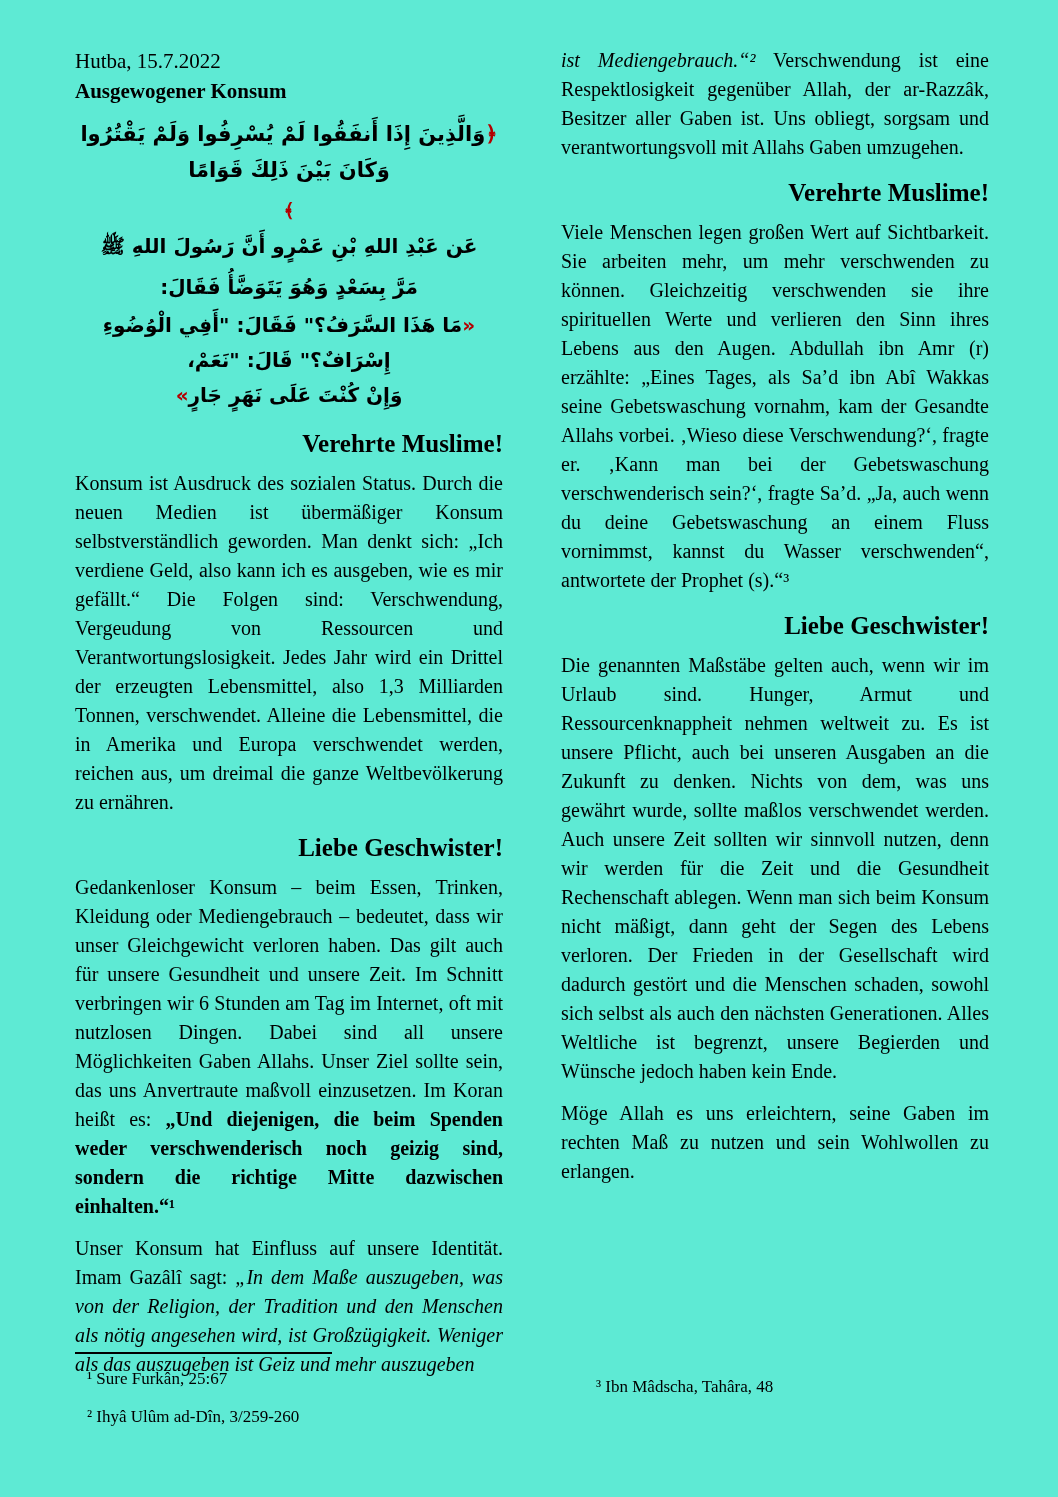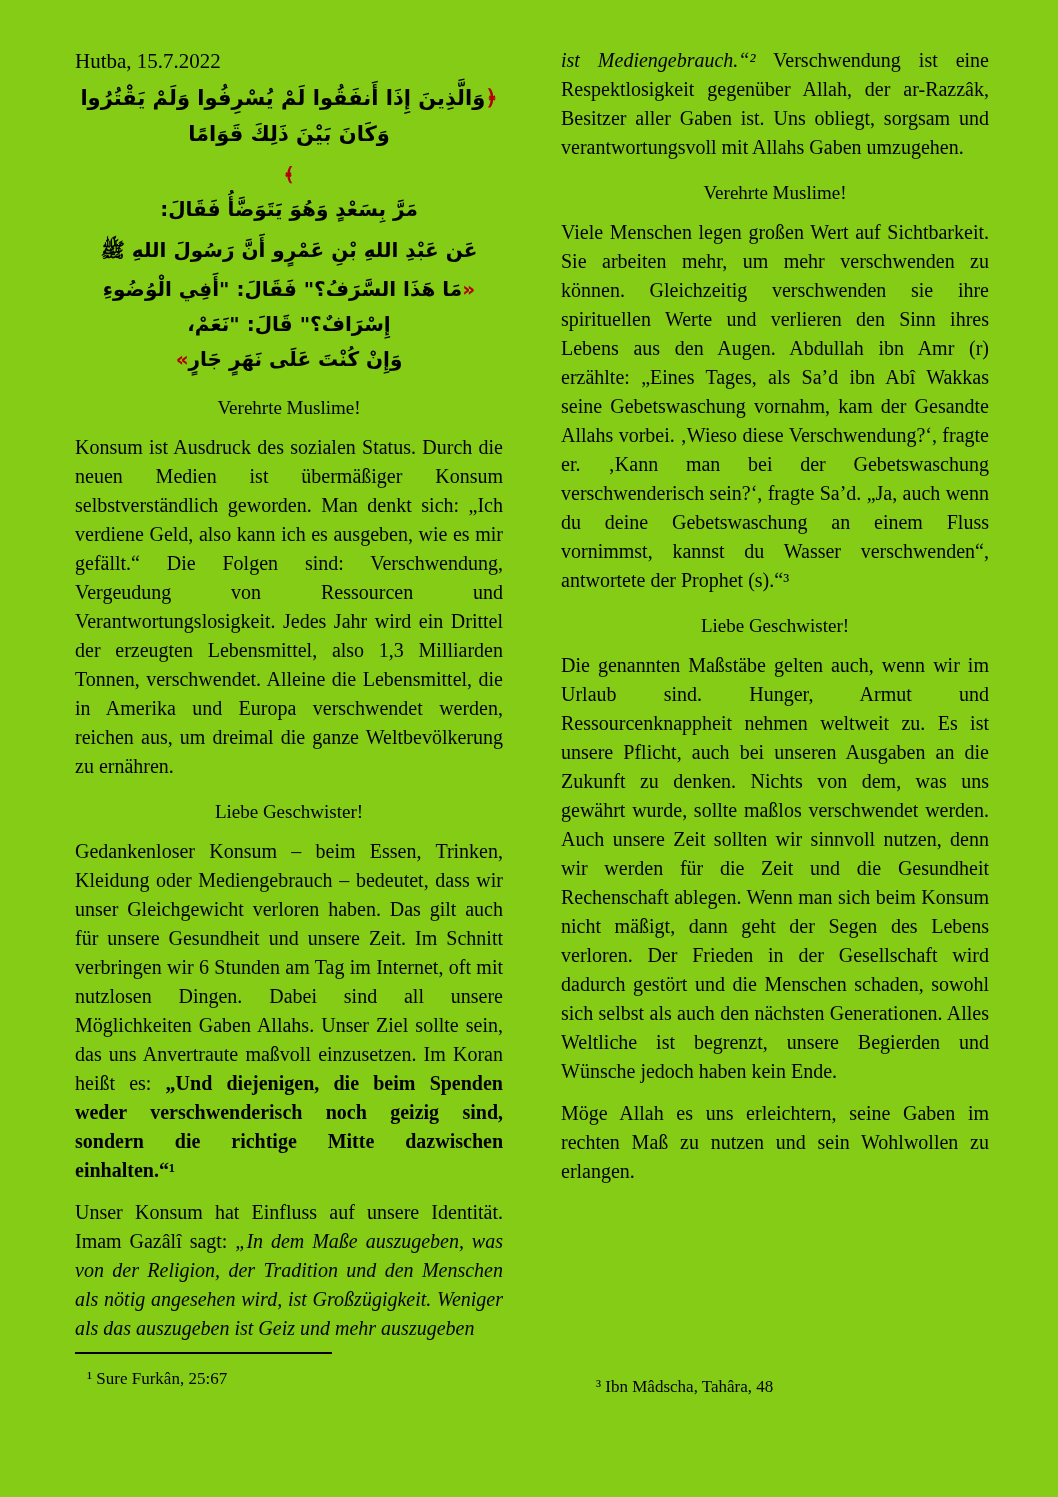--- a/index.html
+++ b/index.html
@@ -4,21 +4,21 @@
 <style>
   html, body {
     margin: 0;
     padding: 0;
     background: #ffffff;
   }
   .page {
     position: relative;
     width: 1058px;
     height: 1497px;
-    background: #84cc16;
+    background: #5eead4;
     color: #000000;
     font-family: "Liberation Serif", "DejaVu Serif", serif;
     overflow: hidden;
   }
   .col {
     position: absolute;
     top: 46px;
     width: 428px;
   }
   .col-left  { left: 75px; }
@@ -51,25 +51,25 @@
   }
   .ar-verse   { font-size: 21px; line-height: 36px; margin-bottom: 10px; }
   .ar-bracket { font-size: 19px; line-height: 24px; margin-bottom: 4px; }
   .ar-isnad   { font-size: 20px; line-height: 40px; margin-bottom: 2px; }
   .ar-intro   { font-size: 20px; line-height: 38px; margin-bottom: 2px; }
   .ar-hadith  { font-size: 20px; line-height: 35px; margin-bottom: 0; }
 
   .accent { color: var(--accent, #b30000); }
 
   .heading {
-    font-size: 19px;
+    font-size: 25px;
     line-height: 29px;
-    font-weight: normal;
+    font-weight: bold;
     margin: 16px 0 11px 0;
-    text-align: center;
+    text-align: right;
   }
   .body {
     font-size: 20px;
     line-height: 29px;
     text-align: justify;
     margin: 0 0 13px 0;
   }
   .bold   { font-weight: bold; }
   .italic { font-style: italic; }
 
@@ -89,26 +89,27 @@
   }
   .fn { margin: 12px; }
 </style>
 </head>
 <body>
 
 <div class="page">
 
   <div class="col col-left">
     <p class="dateline">Hutba, 15.7.2022</p>
+    <p class="doc-title">Ausgewogener Konsum</p>
 
     <div class="arabic-block">
       <p class="ar ar-verse"><span class="accent">﴿</span><span>وَالَّذِينَ إِذَا أَنفَقُوا لَمْ يُسْرِفُوا وَلَمْ يَقْتُرُوا وَكَانَ بَيْنَ ذَلِكَ قَوَامًا</span></p>
       <p class="ar ar-bracket accent">﴾</p>
+      <p class="ar ar-isnad">عَن عَبْدِ اللهِ بْنِ عَمْرٍو أَنَّ رَسُولَ اللهِ ﷺ</p>
       <p class="ar ar-intro">مَرَّ بِسَعْدٍ وَهُوَ يَتَوَضَّأُ فَقَالَ:</p>
-      <p class="ar ar-isnad">عَن عَبْدِ اللهِ بْنِ عَمْرٍو أَنَّ رَسُولَ اللهِ ﷺ</p>
       <p class="ar ar-hadith"><span class="accent">«</span><span>مَا هَذَا السَّرَفُ؟" فَقَالَ: "أَفِي الْوُضُوءِ إِسْرَافٌ؟" قَالَ: "نَعَمْ،</span><br><span>وَإِنْ كُنْتَ عَلَى نَهَرٍ جَارٍ</span><span class="accent">»</span></p>
     </div>
 
     <h3 class="heading">Verehrte Muslime!</h3>
     <p class="body">Konsum ist Ausdruck des sozialen Status. Durch die neuen Medien ist übermäßiger Konsum selbstverständlich geworden. Man denkt sich: „Ich verdiene Geld, also kann ich es ausgeben, wie es mir gefällt.“ Die Folgen sind: Verschwendung, Vergeudung von Ressourcen und Verantwortungslosigkeit. Jedes Jahr wird ein Drittel der erzeugten Lebensmittel, also 1,3 Milliarden Tonnen, verschwendet. Alleine die Lebensmittel, die in Amerika und Europa verschwendet werden, reichen aus, um dreimal die ganze Weltbevölkerung zu ernähren.</p>
 
     <h3 class="heading">Liebe Geschwister!</h3>
     <p class="body"><span>Gedankenloser Konsum – beim Essen, Trinken, Kleidung oder Mediengebrauch – bedeutet, dass wir unser Gleichgewicht verloren haben. Das gilt auch für unsere Gesundheit und unsere Zeit. Im Schnitt verbringen wir 6 Stunden am Tag im Internet, oft mit nutzlosen Dingen. Dabei sind all unsere Möglichkeiten Gaben Allahs. Unser Ziel sollte sein, das uns Anvertraute maßvoll einzusetzen. Im Koran heißt es: </span><span class="bold">„Und diejenigen, die beim Spenden weder verschwenderisch noch geizig sind, sondern die richtige Mitte dazwischen einhalten.“¹</span></p>
 
     <p class="body"><span>Unser Konsum hat Einfluss auf unsere Identität. Imam Gazâlî sagt: </span><span class="italic">„In dem Maße auszugeben, was von der Religion, der Tradition und den Menschen als nötig angesehen wird, ist Großzügigkeit. Weniger als das auszugeben ist Geiz und mehr auszugeben</span></p>
@@ -122,19 +123,20 @@
 
     <h3 class="heading">Liebe Geschwister!</h3>
     <p class="body">Die genannten Maßstäbe gelten auch, wenn wir im Urlaub sind. Hunger, Armut und Ressourcenknappheit nehmen weltweit zu. Es ist unsere Pflicht, auch bei unseren Ausgaben an die Zukunft zu denken. Nichts von dem, was uns gewährt wurde, sollte maßlos verschwendet werden. Auch unsere Zeit sollten wir sinnvoll nutzen, denn wir werden für die Zeit und die Gesundheit Rechenschaft ablegen. Wenn man sich beim Konsum nicht mäßigt, dann geht der Segen des Lebens verloren. Der Frieden in der Gesellschaft wird dadurch gestört und die Menschen schaden, sowohl sich selbst als auch den nächsten Generationen. Alles Weltliche ist begrenzt, unsere Begierden und Wünsche jedoch haben kein Ende.</p>
 
     <p class="body">Möge Allah es uns erleichtern, seine Gaben im rechten Maß zu nutzen und sein Wohlwollen zu erlangen.</p>
   </div>
 
   <div class="footnotes footnotes-left">
     <div class="fn-rule"></div>
     <p class="fn">¹ Sure Furkân, 25:67</p>
+    <p class="fn">² Ihyâ Ulûm ad-Dîn, 3/259-260</p>
   </div>
 
   <div class="footnotes footnotes-right">
     <p class="fn">³ Ibn Mâdscha, Tahâra, 48</p>
   </div>
 
 </div>
 
 </body></html>

